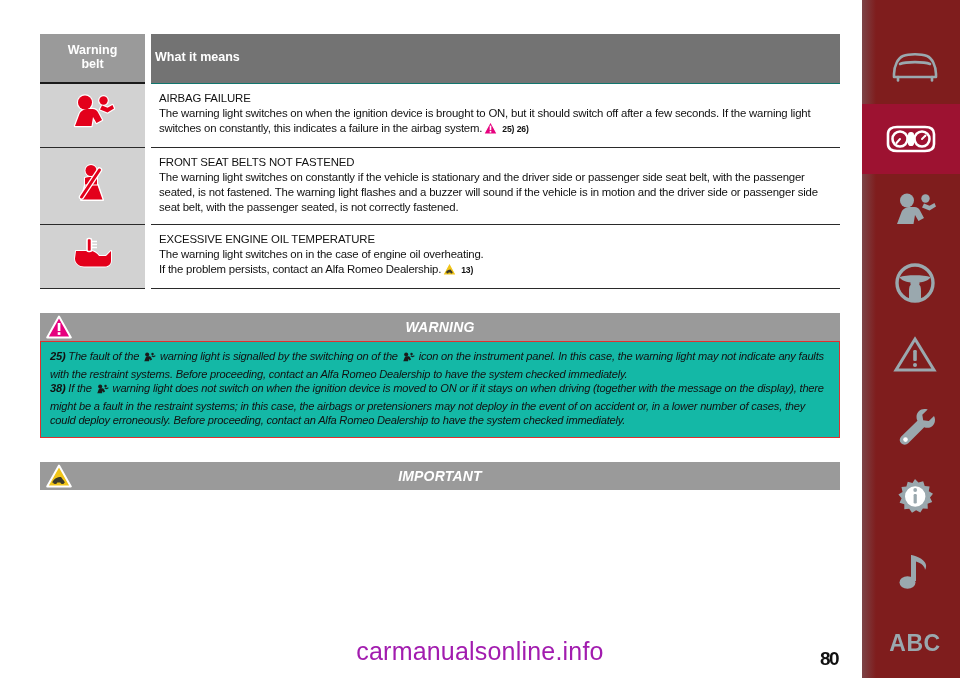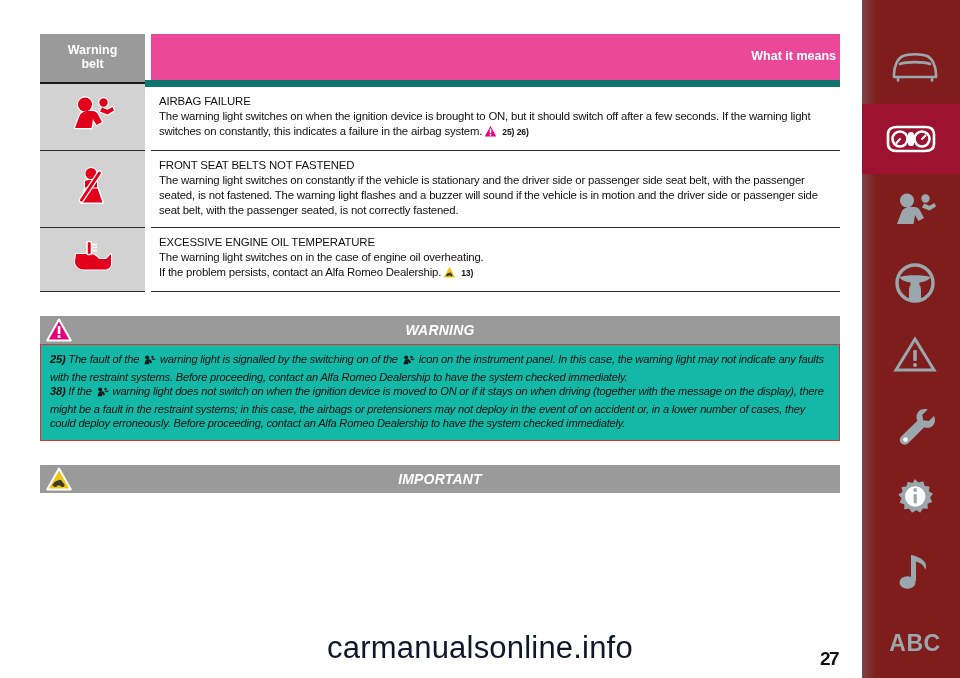--- a/index.html
+++ b/index.html
@@ -46,28 +46,28 @@
     font-size: 12.5px;
     font-weight: bold;
     line-height: 1.12;
     text-align: center;
     padding: 9px 4px 11px 4px;
     vertical-align: middle;
     border-bottom: 2px solid #1a1a1a;
     border-right: 6px solid #ffffff;
   }
   .wl-table th.hdr-means {
-    background: #ec4899;
+    background: #737373;
     color: #ffffff;
     font-size: 12.5px;
     font-weight: bold;
-    text-align: right;
+    text-align: left;
     padding: 9px 4px 11px 4px;
     vertical-align: middle;
-    border-bottom: 7px solid #0f766e;
+    border-bottom: 1px solid #0f766e;
   }
   .wl-table td.cell-icon {
     width: 97px;
     background: #d2d2d2;
     text-align: center;
     vertical-align: middle;
     padding: 6px 4px;
     border-bottom: 1.5px solid #2a2a2a;
     border-right: 6px solid #ffffff;
   }
@@ -193,22 +193,22 @@
     letter-spacing: 0.5px;
   }
 
   
   #watermark {
     position: absolute;
     left: 0;
     bottom: 12px;
     width: 960px;
     text-align: center;
-    font-size: 31px;
-    color: #0f172a;
+    font-size: 25px;
+    color: #a21caf;
     letter-spacing: 0.2px;
     font-family: "Liberation Sans", sans-serif;
     pointer-events: none;
   }
   #page-number {
     position: absolute;
     left: 820px;
     top: 648px;
     font-size: 19px;
     font-weight: bold;
@@ -449,13 +449,13 @@
       <ellipse cx="10.5" cy="32.5" rx="8" ry="6.2" fill="#9aa8ae"></ellipse>
     </svg>
   </div>
 
   <div class="side-item" style="top:608px;">
     <span class="side-abc">ABC</span>
   </div>
 </div>
 
 <div id="watermark">carmanualsonline.info</div>
-<div id="page-number">27</div>
+<div id="page-number">80</div>
 
 </body></html>

